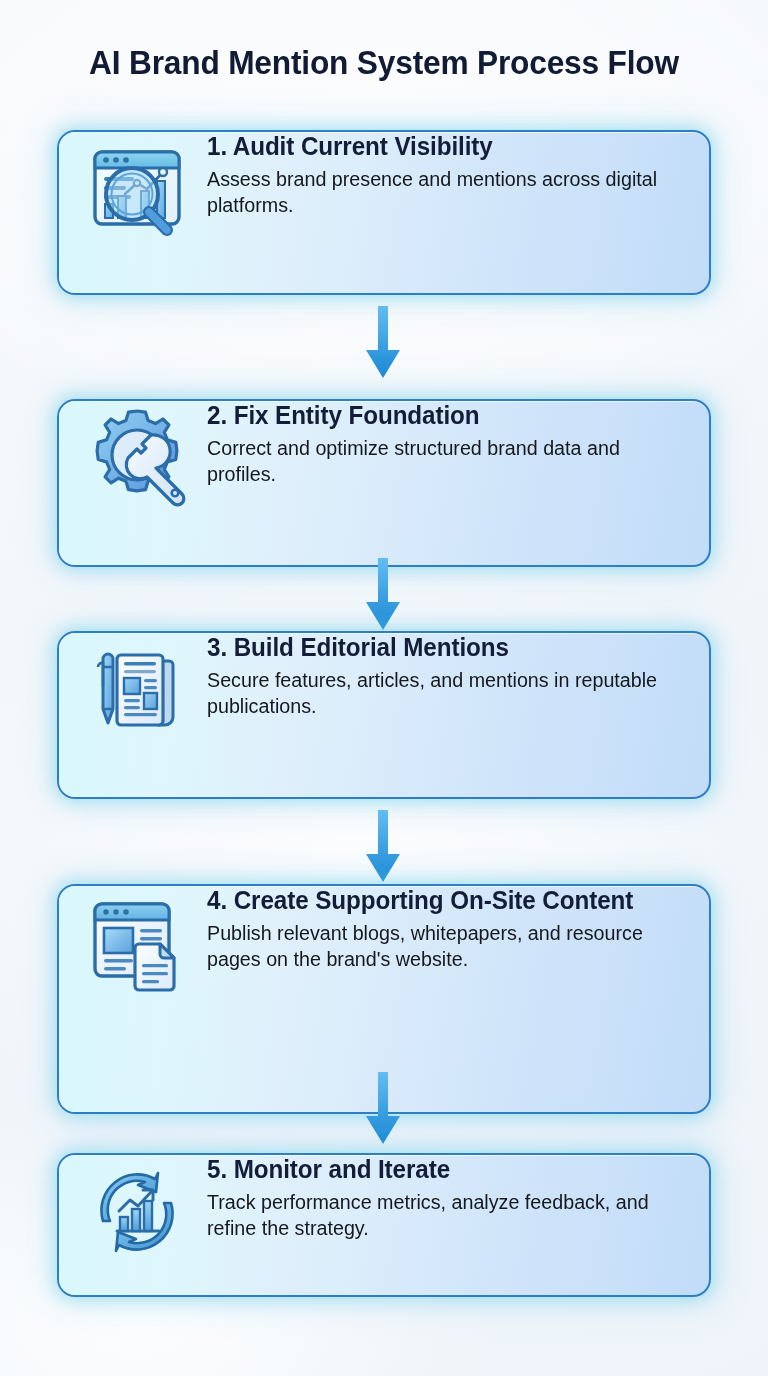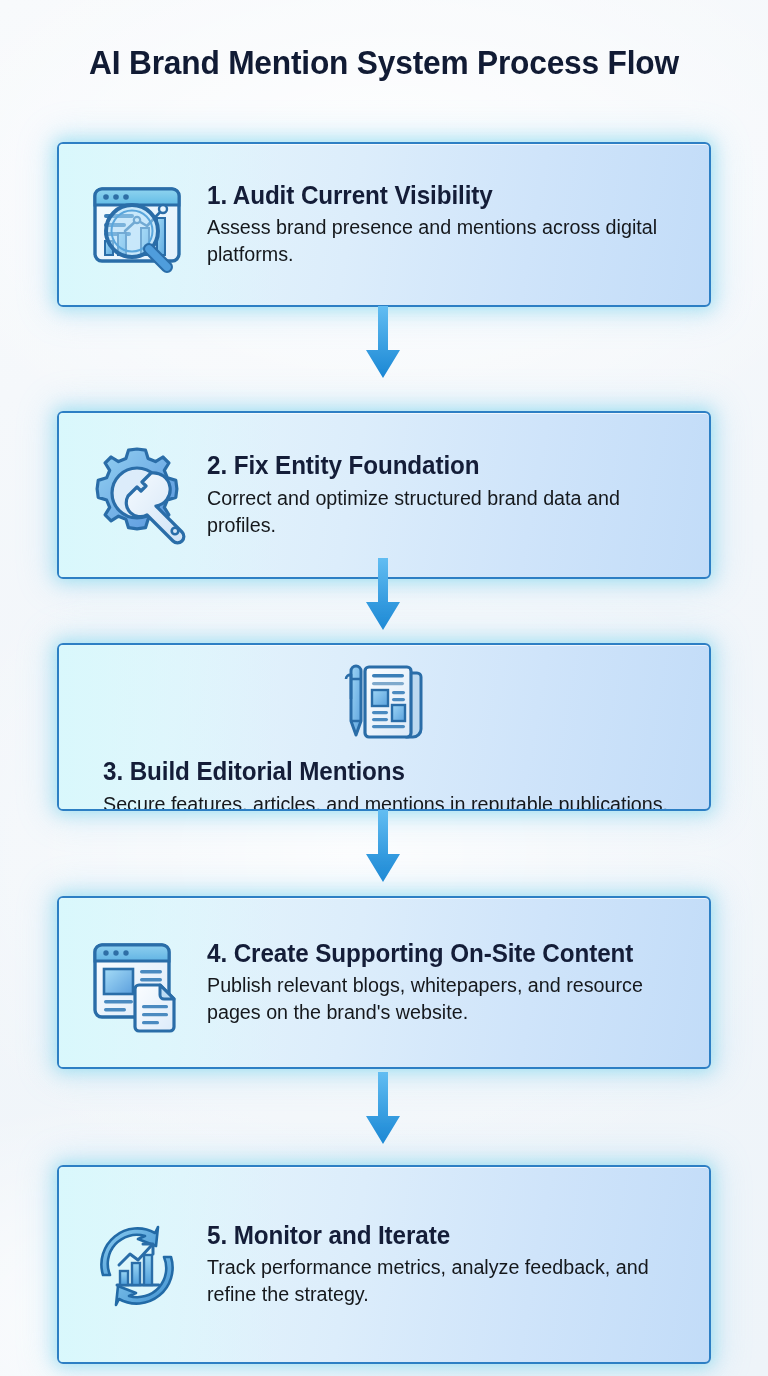--- a/index.html
+++ b/index.html
@@ -56,36 +56,34 @@
     transform: scaleX(0.96);
   }
 
   
   .card {
     position: absolute;
     left: 57px;
     width: 654px;
     box-sizing: border-box;
     border: 2px solid #2d7fc4;
-    border-radius: 6px;
+    border-radius: 18px;
     background: linear-gradient(100deg,
         #e6f7fb 0%,
         #e4f4fc 18%,
         #dcedfb 45%,
         #cfe4fa 72%,
         #c2dcf8 100%);
     box-shadow:
       0 0 16px 3px rgba(96,206,232,0.45),
       0 0 34px 8px rgba(120,200,240,0.22),
       inset 0 1px 0 rgba(255,255,255,0.65);
     display: flex;
-    align-items: center;
     padding: 0 20px 0 22px;
     overflow: hidden;
-    margin-top: 12px;
   }
   .card::before {
     content: "";
     position: absolute;
     left: 0; top: 0; bottom: 0;
     width: 34%;
     background: linear-gradient(90deg, rgba(215,248,252,0.85) 0%, rgba(215,248,252,0) 100%);
     pointer-events: none;
   }
 
@@ -224,21 +222,21 @@
       <div class="card-desc">Correct and optimize structured brand data and profiles.</div>
     </div>
   </div>
 
   <div class="flow-arrow" style="top:558px;">
     <svg width="44" height="74" viewBox="0 0 44 74">
       <path d="M17 0 h10 v44 h12 L22 72 L5 44 h12 z" fill="url(#ar1)"></path>
     </svg>
   </div>
 
-  <div class="card" style="top:631px; height:168px;flex-direction:column;">
+  <div class="card" style="top:631px; height:168px;">
     <div class="card-icon">
       <svg width="104" height="104" viewBox="0 0 104 104">
         <defs>
           <linearGradient id="g3a" x1="0" y1="0" x2="1" y2="1">
             <stop offset="0" stop-color="#fbfdff"></stop>
               <stop offset="1" stop-color="#dceaf8"></stop>
           </linearGradient>
           <linearGradient id="g3b" x1="0" y1="0" x2="1" y2="1">
             <stop offset="0" stop-color="#9ed5f5"></stop>
               <stop offset="1" stop-color="#5ba2dd"></stop>
@@ -266,21 +264,21 @@
       <div class="card-desc">Secure features, articles, and mentions in reputable publications.</div>
     </div>
   </div>
 
   <div class="flow-arrow" style="top:810px;">
     <svg width="44" height="74" viewBox="0 0 44 74">
       <path d="M17 0 h10 v44 h12 L22 72 L5 44 h12 z" fill="url(#ar1)"></path>
     </svg>
   </div>
 
-  <div class="card" style="top:884px; height:173px;">
+  <div class="card" style="top:884px; height:230px;">
     <div class="card-icon">
       <svg width="104" height="104" viewBox="0 0 104 104">
         <defs>
           <linearGradient id="g4a" x1="0" y1="0" x2="1" y2="1">
             <stop offset="0" stop-color="#fbfdff"></stop>
               <stop offset="1" stop-color="#dcebfa"></stop>
           </linearGradient>
           <linearGradient id="g4b" x1="0" y1="0" x2="0" y2="1">
             <stop offset="0" stop-color="#8ecfef"></stop>
               <stop offset="1" stop-color="#62b4e4"></stop>
@@ -312,21 +310,21 @@
       <div class="card-desc">Publish relevant blogs, whitepapers, and resource pages on the brand's website.</div>
     </div>
   </div>
 
   <div class="flow-arrow" style="top:1072px;">
     <svg width="44" height="74" viewBox="0 0 44 74">
       <path d="M17 0 h10 v44 h12 L22 72 L5 44 h12 z" fill="url(#ar1)"></path>
     </svg>
   </div>
 
-  <div class="card" style="top:1153px; height:199px;">
+  <div class="card" style="top:1153px; height:144px;">
     <div class="card-icon">
       <svg width="104" height="104" viewBox="0 0 104 104">
         <defs>
           <linearGradient id="g5a" x1="0" y1="0" x2="1" y2="1">
             <stop offset="0" stop-color="#8ccdf0"></stop>
               <stop offset="1" stop-color="#3e8fd0"></stop>
           </linearGradient>
           <linearGradient id="g5b" x1="0" y1="0" x2="0" y2="1">
             <stop offset="0" stop-color="#9ad6f4"></stop>
               <stop offset="1" stop-color="#4f9edb"></stop>

